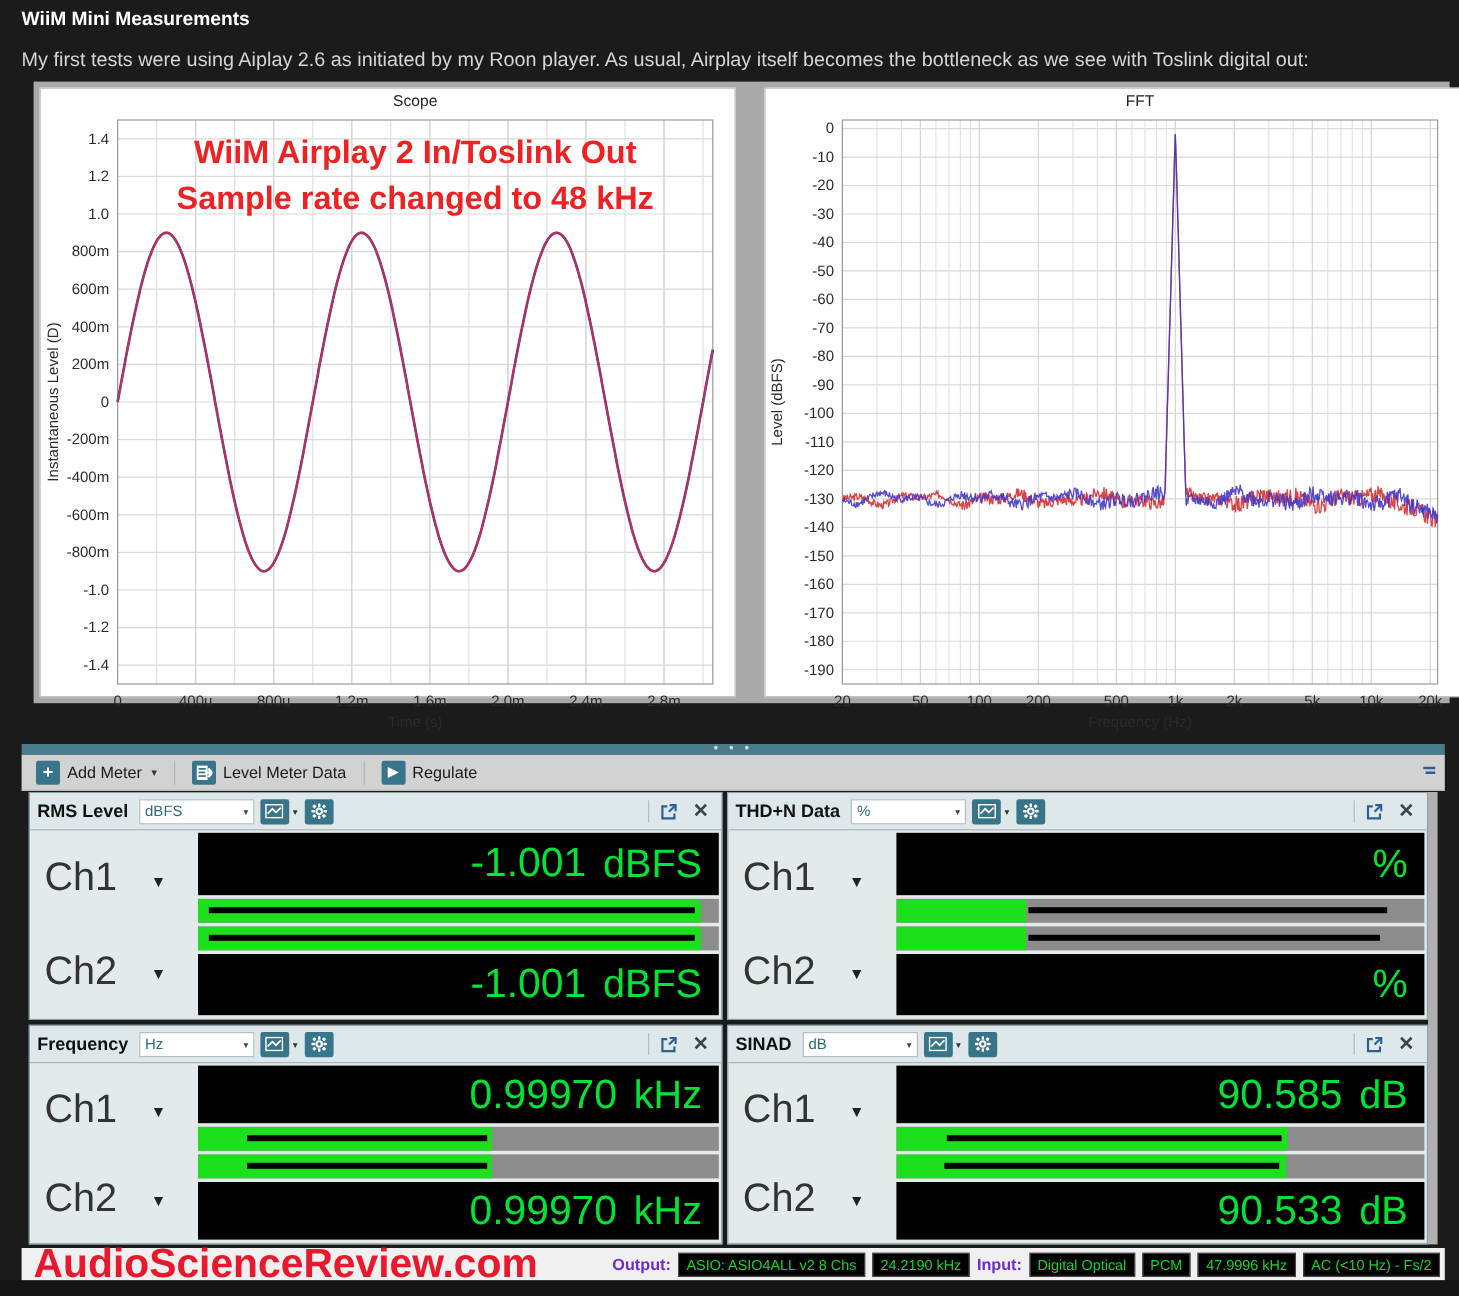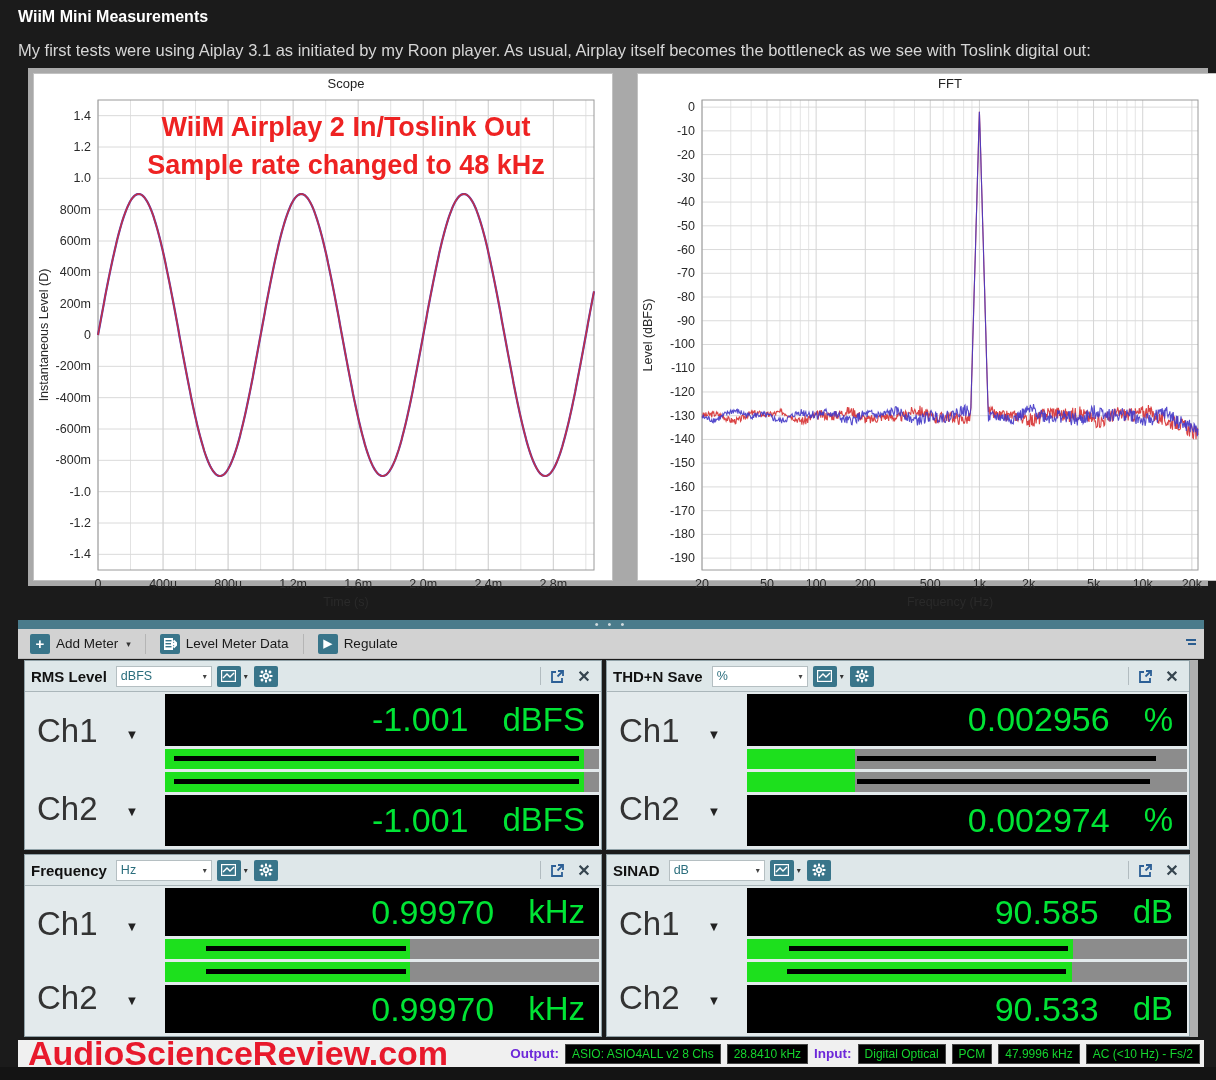--- a/index.html
+++ b/index.html
@@ -56,42 +56,42 @@
   .mp-close{color:#36454f;font-size:16px;font-weight:bold;}
 
   .mp-body{flex:1;display:flex;flex-direction:column;padding:2px 2px 3px 0;gap:3px;}
   .ch-row{flex:1;display:flex;border-radius:24px;}
   .ch-label{width:140px;display:flex;align-items:center;padding-left:12px;box-sizing:border-box;}
   .ch-label .ch-name{font-size:33px;color:#333;}
   .ch-label .ch-arrow{font-size:13px;color:#222;margin-left:28px;margin-top:6px;}
   .ch-main{flex:1;display:flex;flex-direction:column;gap:3px;}
   .ch-row.flip .ch-main{flex-direction:column-reverse;}
   .ch-display{flex:1;background:#000;display:flex;align-items:center;justify-content:flex-end;
-    gap:34px;padding-right:14px;}
+    gap:14px;padding-right:14px;}
   .ch-value{color:#00e435;font-size:34px;}
   .ch-unit{color:#00e435;font-size:33px;}
   .ch-bar{height:20px;background:#8c8c8c;position:relative;overflow:hidden;}
   .bar-fill{position:absolute;left:0;top:0;bottom:0;background:#1de01d;}
   .bar-line{position:absolute;top:7px;height:5px;background:#000;}
 
   
   #statusbar{left:18px;top:1040px;width:1186px;height:27px;background:#f0f0f0;
     display:flex;align-items:center;}
   #asr{color:#e8192c;font-size:34px;font-weight:bold;margin-left:10px;white-space:nowrap;}
   #status-right{margin-left:auto;display:flex;align-items:center;gap:6px;margin-right:4px;}
   .st-label{font-size:13.5px;font-weight:bold;color:#6d28d9;}
   .st-badge{background:#000;color:#15d42e;font-size:12px;padding:2px 6px;
     border:1px solid #444;white-space:nowrap;}
   #bottom-strip{left:0;top:1067px;width:1216px;height:13px;background:#141414;}
 </style>
 </head>
 <body>
 
 <div class="abs" id="page-title">WiiM Mini Measurements</div>
-<div class="abs" id="page-subtitle">My first tests were using Aiplay 3.1 as initiated by my Roon player. As usual, Airplay itself becomes the bottleneck as we see with Toslink digital out:</div>
+<div class="abs" id="page-subtitle">My first tests were using Aiplay 2.6 as initiated by my Roon player. As usual, Airplay itself becomes the bottleneck as we see with Toslink digital out:</div>
 
 <div class="abs" id="charts">
   <div class="chart-box">
     <svg id="scope-svg" width="578" height="538">
         <line x1="96.52459016393442" y1="26" x2="96.52459016393442" y2="496" stroke="#e2e2e2" stroke-width="1"></line>
         <line x1="129.04918032786884" y1="26" x2="129.04918032786884" y2="496" stroke="#e2e2e2" stroke-width="1"></line>
         <line x1="161.57377049180326" y1="26" x2="161.57377049180326" y2="496" stroke="#e2e2e2" stroke-width="1"></line>
         <line x1="194.0983606557377" y1="26" x2="194.0983606557377" y2="496" stroke="#e2e2e2" stroke-width="1"></line>
         <line x1="226.62295081967213" y1="26" x2="226.62295081967213" y2="496" stroke="#e2e2e2" stroke-width="1"></line>
         <line x1="259.1475409836065" y1="26" x2="259.1475409836065" y2="496" stroke="#e2e2e2" stroke-width="1"></line>
@@ -358,21 +358,21 @@
       <div class="ch-bar">
         <div class="bar-fill" style="width: 96.5%;"></div>
         <div class="bar-line" style="left: 2%; width: 93.5%;"></div>
       </div>
     </div>
   </div>
       </div>
   </section>
     <section class="meter-panel">
     <div class="mp-header">
-      <span class="mp-title">THD+N Save</span>
+      <span class="mp-title">THD+N Data</span>
       <div class="mp-unit">
         <span class="unit-text">%</span>
         <span class="dd-arrow">▾</span>
       </div>
       <div class="mp-iconbtn">
         <svg width="15" height="12" viewBox="0 0 15 12">
             <rect x="0.5" y="0.5" width="14" height="11" fill="none" stroke="#fff" stroke-width="1.4"></rect>
             <path d="M2 8 L6 4 L9 7 L13 3" fill="none" stroke="#fff" stroke-width="1.4"></path>
           </svg>
       </div>
@@ -405,37 +405,35 @@
       <div class="mp-winbtn mp-close">✕</div>
     </div>
     <div class="mp-body">
         <div class="ch-row">
     <div class="ch-label">
       <span class="ch-name">Ch1</span>
       <span class="ch-arrow">▼</span>
     </div>
     <div class="ch-main">
       <div class="ch-display">
-        <span class="ch-value">0.002956</span>
         <span class="ch-unit">%</span>
       </div>
       <div class="ch-bar">
         <div class="bar-fill" style="width: 24.5%;"></div>
         <div class="bar-line" style="left: 25%; width: 68%;"></div>
       </div>
     </div>
   </div>
         <div class="ch-row flip">
     <div class="ch-label">
       <span class="ch-name">Ch2</span>
       <span class="ch-arrow">▼</span>
     </div>
     <div class="ch-main">
       <div class="ch-display">
-        <span class="ch-value">0.002974</span>
         <span class="ch-unit">%</span>
       </div>
       <div class="ch-bar">
         <div class="bar-fill" style="width: 24.5%;"></div>
         <div class="bar-line" style="left: 25%; width: 66.5%;"></div>
       </div>
     </div>
   </div>
       </div>
   </section>
@@ -592,21 +590,21 @@
       </div>
   </section>
   </div>
 <div class="abs" id="right-strip"></div>
 
 <div class="abs" id="statusbar">
   <span id="asr">AudioScienceReview.com</span>
   <div id="status-right">
     <span class="st-label">Output:</span>
     <span class="st-badge">ASIO: ASIO4ALL v2 8 Chs</span>
-    <span class="st-badge">28.8410 kHz</span>
+    <span class="st-badge">24.2190 kHz</span>
     <span class="st-label">Input:</span>
     <span class="st-badge">Digital Optical</span>
     <span class="st-badge">PCM</span>
     <span class="st-badge">47.9996 kHz</span>
     <span class="st-badge">AC (&lt;10 Hz) - Fs/2</span>
   </div>
 </div>
 <div class="abs" id="bottom-strip"></div>
 
 </body></html>

